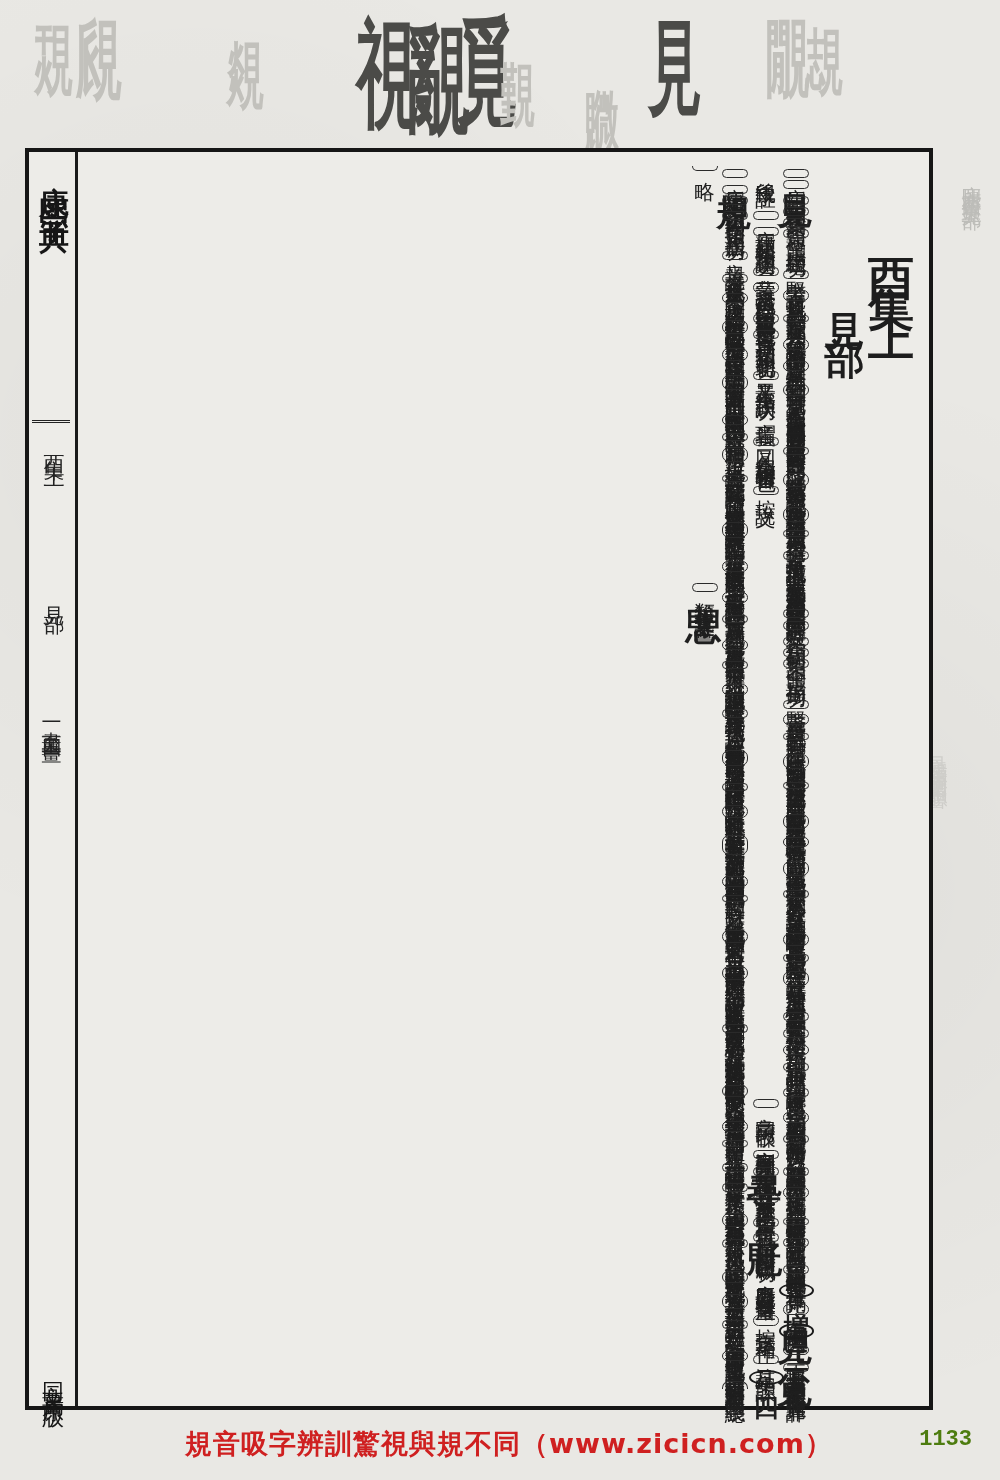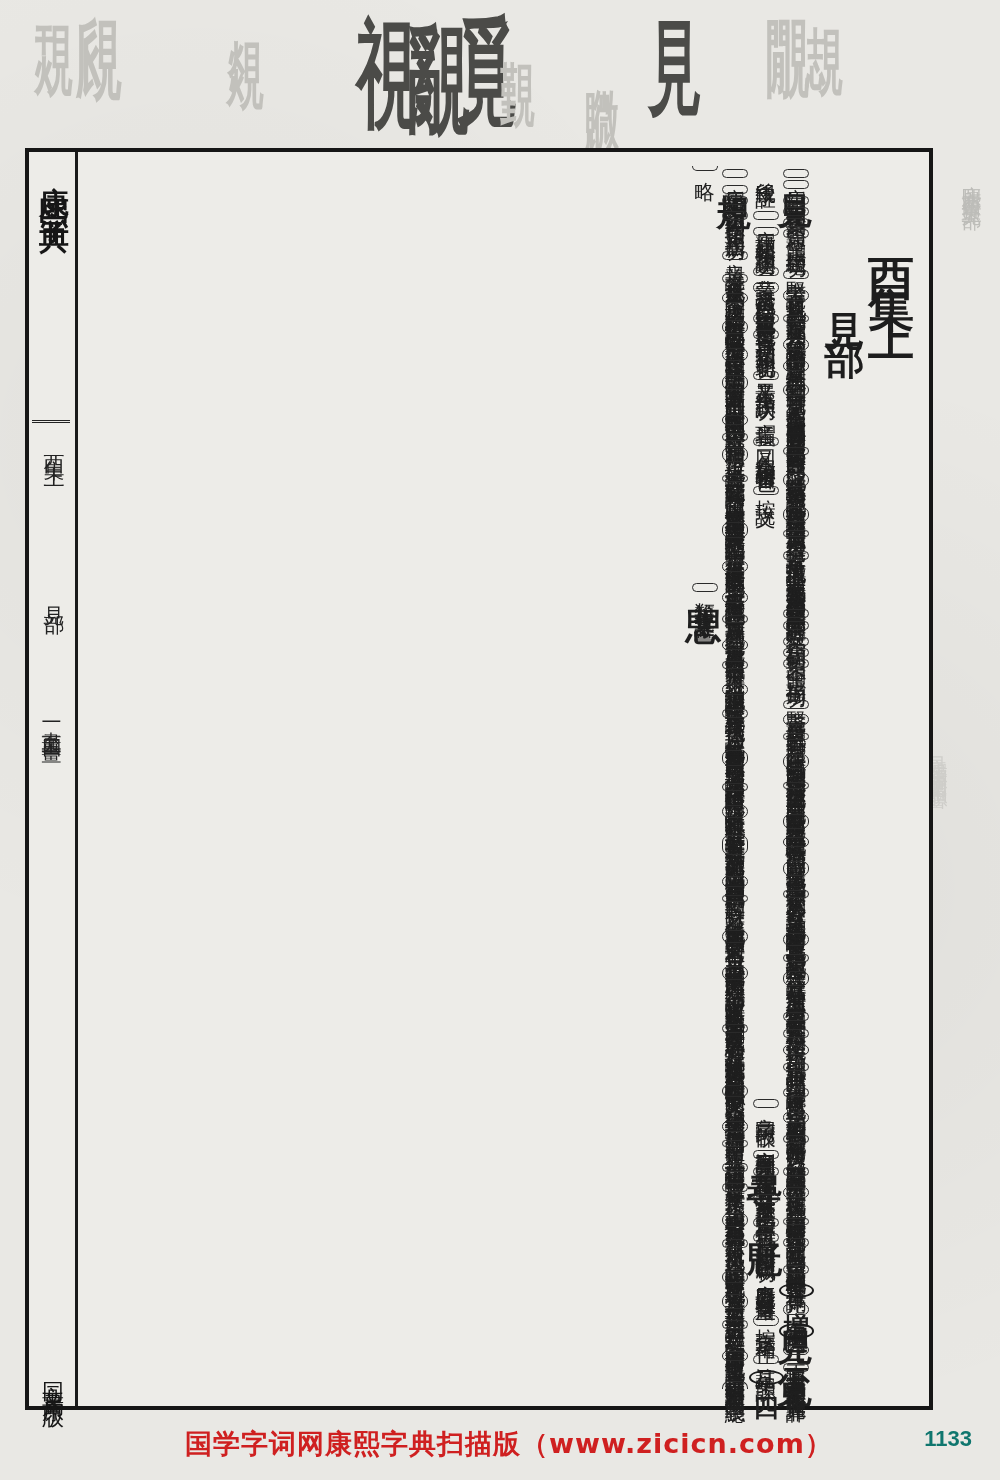--- a/index.html
+++ b/index.html
@@ -42,22 +42,22 @@
       font-size:20px;letter-spacing:4px;color:#222;}
   .spine .s-pub{position:absolute;left:9px;bottom:12px;writing-mode:vertical-rl;text-orientation:upright;
       font-size:22px;letter-spacing:5px;color:#161616;}
   
   .bleed{position:absolute;writing-mode:vertical-rl;text-orientation:upright;
          color:#9a9a96;font-size:20px;letter-spacing:3px;opacity:.55;}
   
   .footer{position:absolute;left:0;right:0;bottom:6px;height:46px;}
   .wm{position:absolute;left:185px;bottom:12px;font-size:27px;font-weight:bold;color:#cf2020;
       font-family:"DejaVu Sans","Liberation Sans",sans-serif;letter-spacing:1px;}
-  .pg{position:absolute;right:28px;bottom:22px;font-size:22px;font-weight:bold;color:#0f766e;
-      font-family:Liberation Sans, sans-serif;margin-top:23px;}
+  .pg{position:absolute;right:28px;bottom:22px;font-size:22px;font-weight:bold;color:#4d7c0f;
+      font-family:Liberation Mono, monospace;margin-top:23px;}
 </style>
 </head>
 <body>
 
 <div class="noise"></div>
 
 <div id="seal-row">
     <span class="seal" style="left: 34px; top: 22px; font-size: 40px; color: rgb(194, 193, 188);">覝</span>
     <span class="seal" style="left: 76px; top: 16px; font-size: 46px; color: rgb(194, 193, 188);">覛</span>
     <span class="seal" style="left: 226px; top: 40px; font-size: 38px; color: rgb(194, 193, 188);">覢</span>
@@ -86,15 +86,15 @@
       <div class="s-rule"></div>
       <div class="s-vol">酉集上</div>
       <div class="s-rad">見部</div>
       <div class="s-range">一畫至四畫</div>
       <div class="s-pub">同文書局原版</div>
     </div>
   </div>
 </div>
 
 <div class="footer">
-  <div class="wm">国学字词网康熙字典扫描版（www.zicicn.com）</div>
+  <div class="wm">規音吸字辨訓驚視與規不同（www.zicicn.com）</div>
   <div class="pg">1133</div>
 </div>
 
 </body></html>

